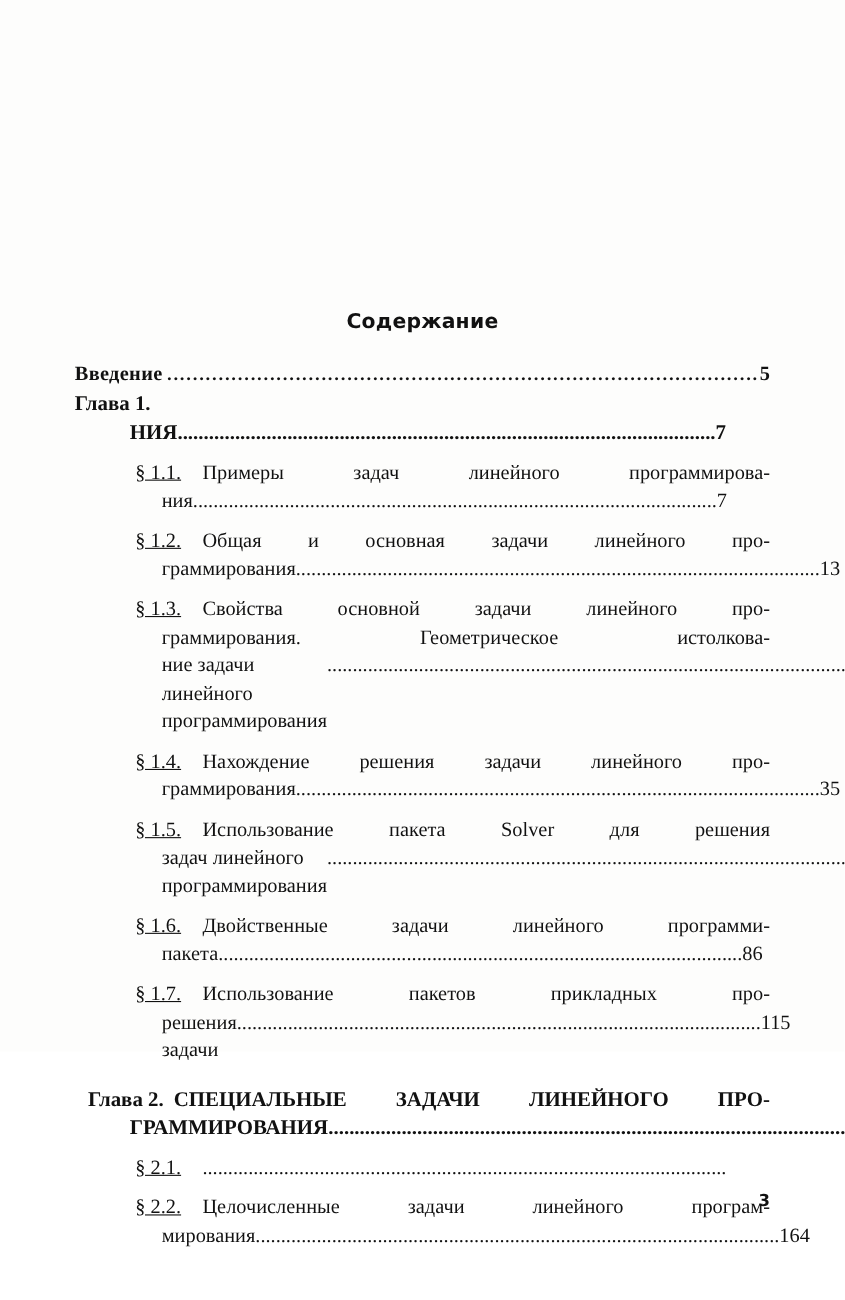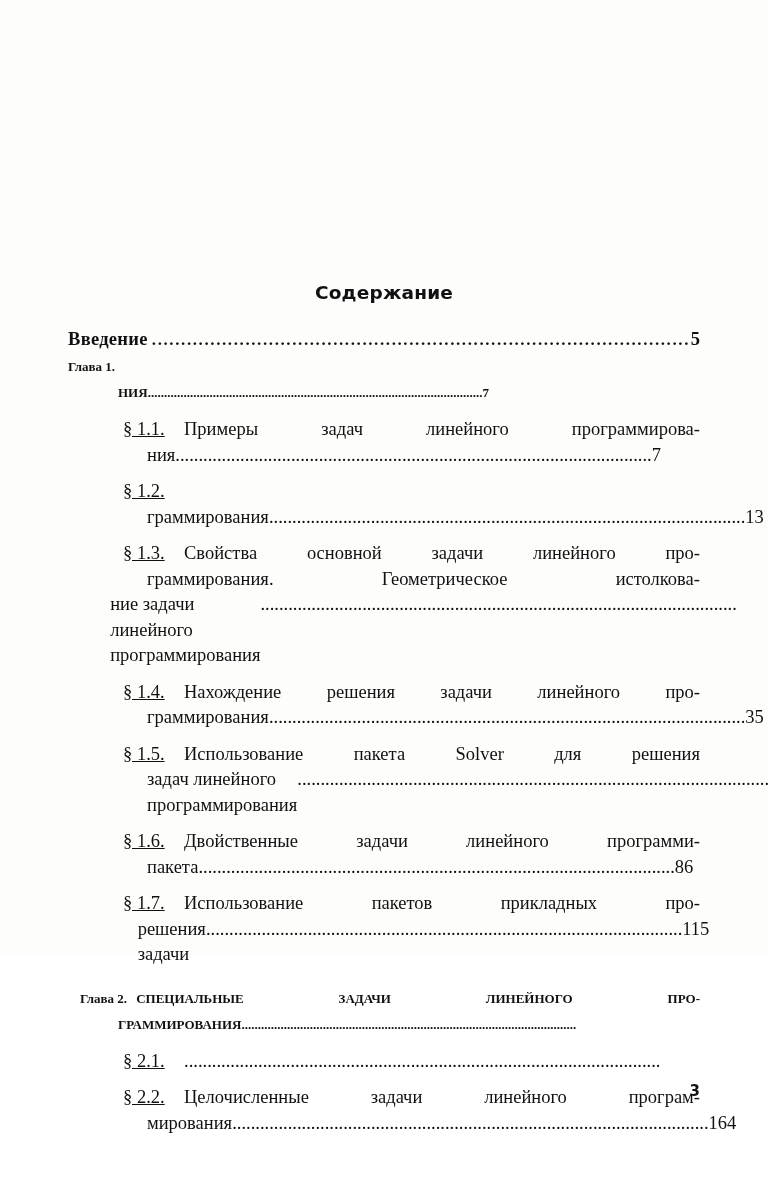--- a/index.html
+++ b/index.html
@@ -66,21 +66,21 @@
 
   .intro-row {
     font-weight: bold;
     margin-bottom: 2px;
   }
   .intro-row .label { letter-spacing: 0.3px; }
 
   
   .chapter {
     font-weight: bold;
-    font-size: 13px;
+    font-size: 19px;
     line-height: 26px;
     margin-top: 1px;
   }
   .chapter .line1 {
     display: flex;
     align-items: baseline;
     justify-content: space-between;
   }
   .chapter .line1 .c-num {
     white-space: nowrap;
@@ -128,21 +128,20 @@
   }
   .section .l2 {
     display: flex;
     align-items: baseline;
     padding-left: 24px;
   }
   .section .l3 {
     display: flex;
     align-items: baseline;
     padding-left: 24px;
-    justify-content: center;
   }
 
   .folio {
     position: absolute;
     right: 68px;
     top: 1082px;
     font-family: "DejaVu Sans", sans-serif;
     font-weight: bold;
     font-size: 15px;
   }
@@ -180,20 +179,21 @@
       <div class="l2">
         <span class="label">ния</span>
         <span class="dots">.......................................................................................................</span>
         <span class="page-no">7</span>
       </div>
     </div>
 
     <div class="section">
       <div class="l1">
         <span class="sec-num">§ 1.2.</span>
+        <span class="sec-t1">Общая и основная задачи линейного про-</span>
       </div>
       <div class="l2">
         <span class="label">граммирования</span>
         <span class="dots">.......................................................................................................</span>
         <span class="page-no">13</span>
       </div>
     </div>
 
     <div class="section">
       <div class="l1">

